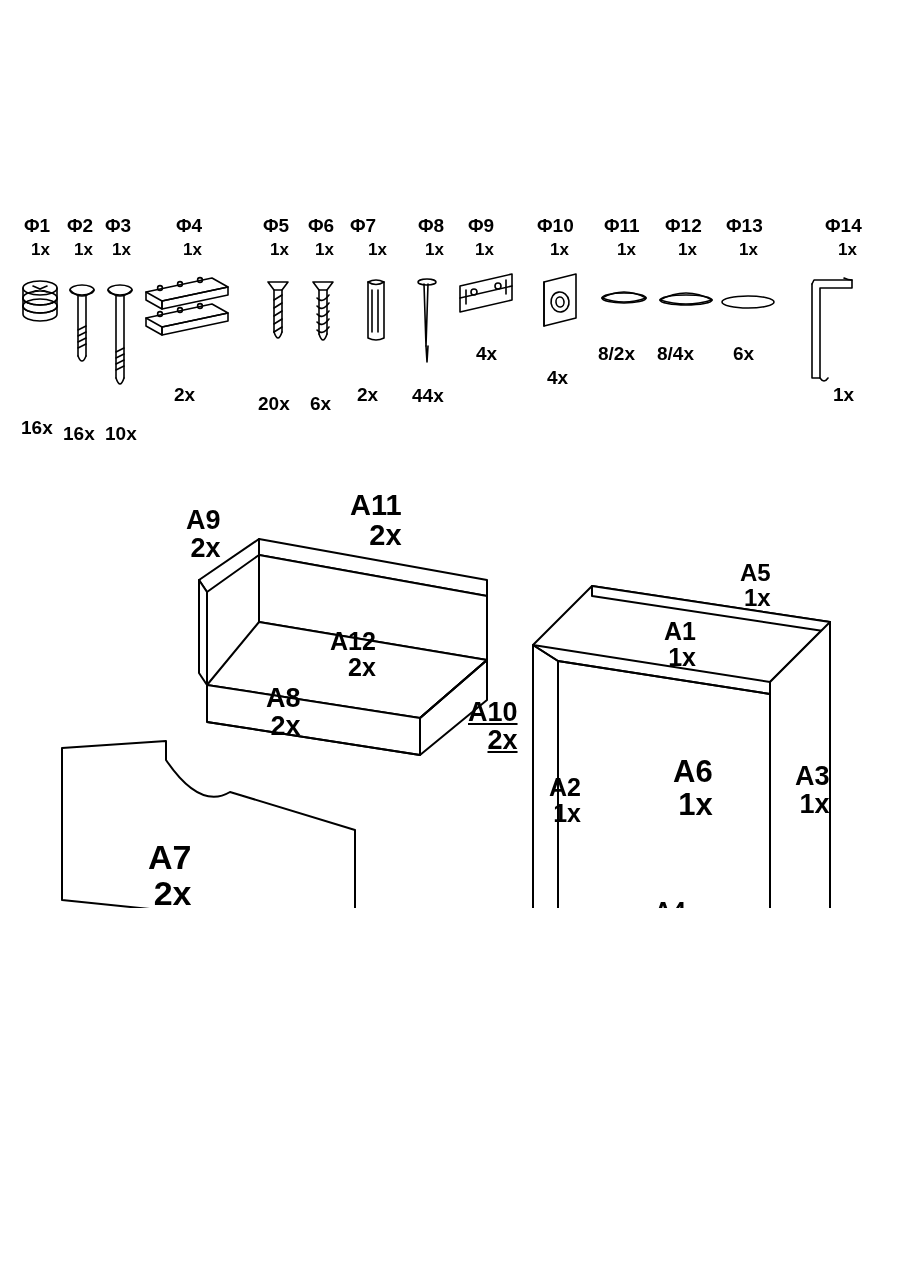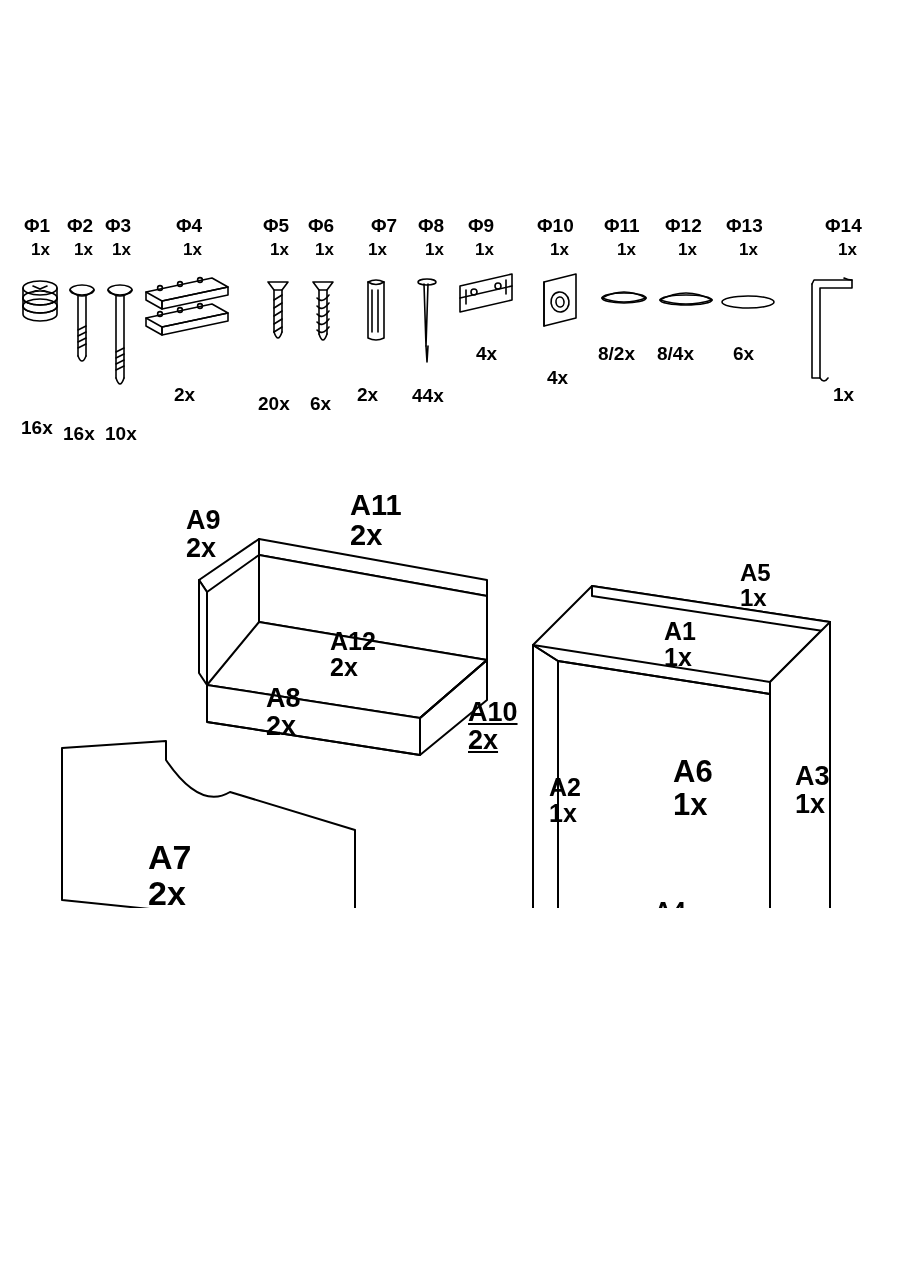--- a/index.html
+++ b/index.html
@@ -30,21 +30,21 @@
     font-weight: bold;
     white-space: nowrap;
     font-size: 19px;
     line-height: 1;
   }
   .part-label {
     position: absolute;
     font-weight: bold;
     white-space: nowrap;
     line-height: 1.05;
-    text-align: left;
+    text-align: right;
   }
   .part-label .code {
     display: block;
   }
   .part-label .qty {
     display: block;
     font-weight: bold;
   }
   .svg-layer {
     position: absolute;
@@ -236,21 +236,21 @@
   <div class="hw-qty" style="left:174px; top:385px;">2x</div>
 
   <div class="hw-label" style="left:263px; top:216px;">Φ5</div>
   <div class="hw-label" style="left:270px; top:241px; font-size:17px;">1x</div>
   <div class="hw-qty" style="left:258px; top:394px;">20x</div>
 
   <div class="hw-label" style="left:308px; top:216px;">Φ6</div>
   <div class="hw-label" style="left:315px; top:241px; font-size:17px;">1x</div>
   <div class="hw-qty" style="left:310px; top:394px;">6x</div>
 
-  <div class="hw-label" style="left:371px; top:216px;text-align:center;">Φ7</div>
+  <div class="hw-label" style="left:350px; top:216px;text-align:center;">Φ7</div>
   <div class="hw-label" style="left:368px; top:241px; font-size:17px;">1x</div>
   <div class="hw-qty" style="left:357px; top:385px;">2x</div>
 
   <div class="hw-label" style="left:418px; top:216px;">Φ8</div>
   <div class="hw-label" style="left:425px; top:241px; font-size:17px;">1x</div>
   <div class="hw-qty" style="left:412px; top:386px;">44x</div>
 
   <div class="hw-label" style="left:468px; top:216px;">Φ9</div>
   <div class="hw-label" style="left:475px; top:241px; font-size:17px;">1x</div>
   <div class="hw-qty" style="left:476px; top:344px;">4x</div>

